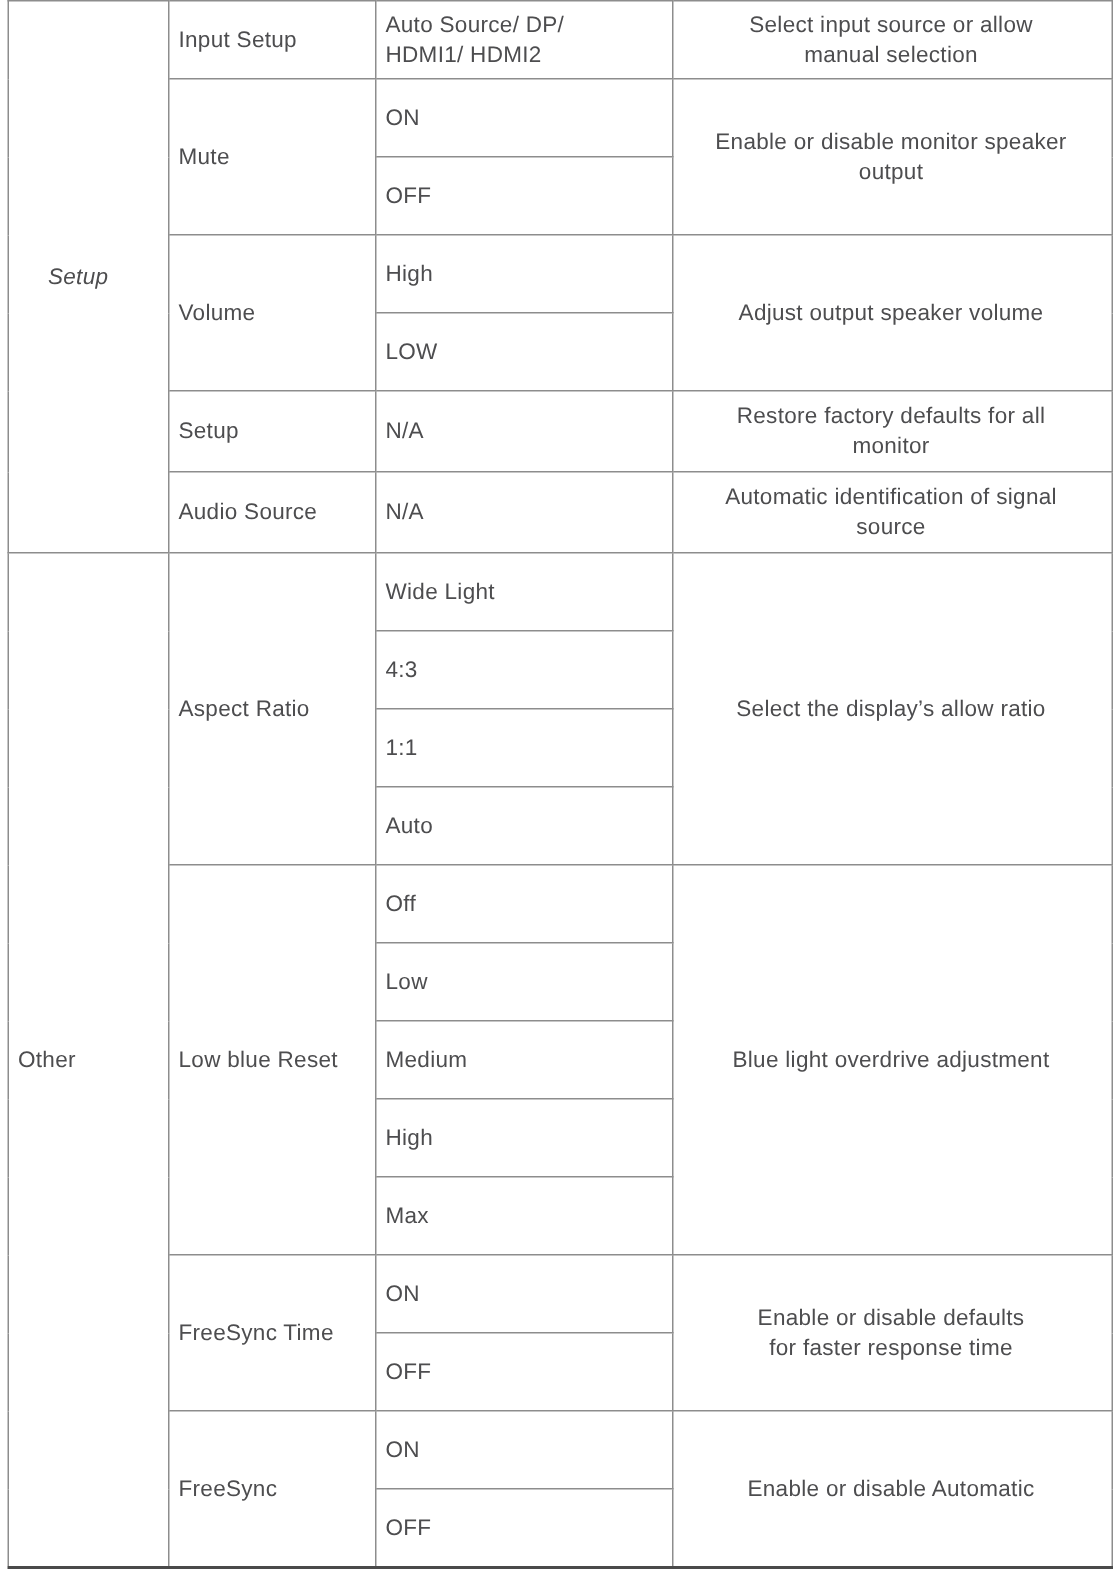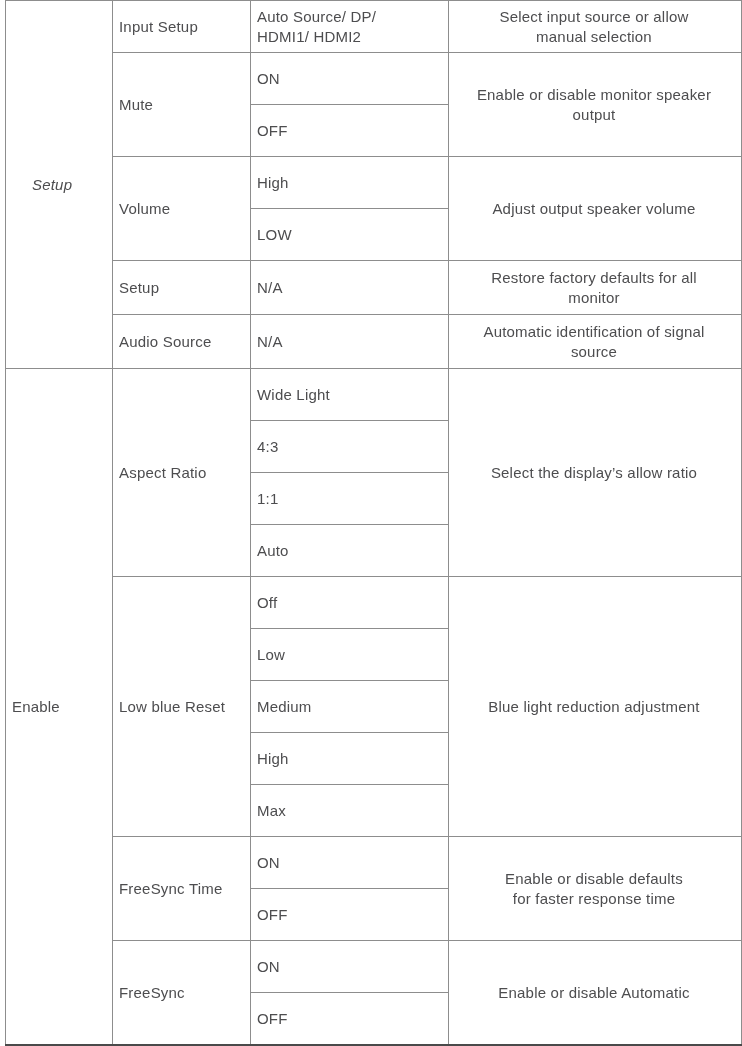--- a/index.html
+++ b/index.html
@@ -86,38 +86,38 @@
           <td class="desc-cell" rowspan="1">Restore factory defaults for all
 monitor</td>
         </tr>
         <tr class="option-row tall">
           <td class="label-cell" rowspan="1">Audio Source</td>
           <td class="option-cell">N/A</td>
           <td class="desc-cell" rowspan="1">Automatic identification of signal
 source</td>
         </tr>
         <tr class="option-row">
-          <td class="cat-cell cat-1" rowspan="13">Enable</td>
+          <td class="cat-cell cat-1" rowspan="13">Other</td>
           <td class="label-cell" rowspan="4">Aspect Ratio</td>
           <td class="option-cell">Wide Light</td>
           <td class="desc-cell" rowspan="4">Select the display’s allow ratio</td>
         </tr>
         <tr class="option-row">
           <td class="option-cell">4:3</td>
         </tr>
         <tr class="option-row">
           <td class="option-cell">1:1</td>
         </tr>
         <tr class="option-row">
           <td class="option-cell">Auto</td>
         </tr>
         <tr class="option-row">
           <td class="label-cell" rowspan="5">Low blue Reset</td>
           <td class="option-cell">Off</td>
-          <td class="desc-cell" rowspan="5">Blue light reduction adjustment</td>
+          <td class="desc-cell" rowspan="5">Blue light overdrive adjustment</td>
         </tr>
         <tr class="option-row">
           <td class="option-cell">Low</td>
         </tr>
         <tr class="option-row">
           <td class="option-cell">Medium</td>
         </tr>
         <tr class="option-row">
           <td class="option-cell">High</td>
         </tr>

